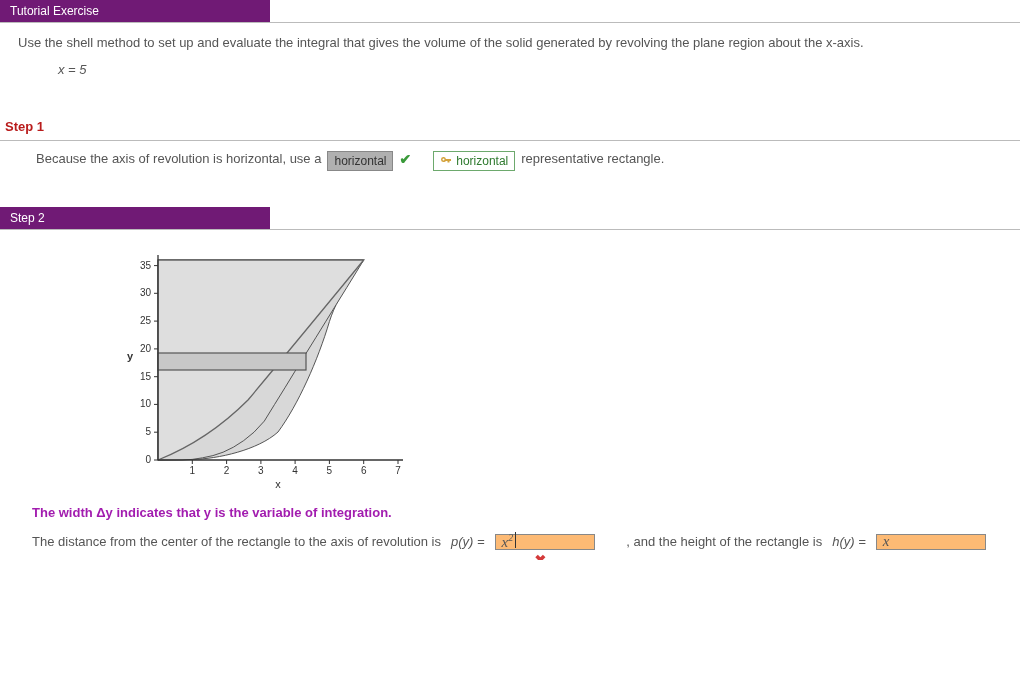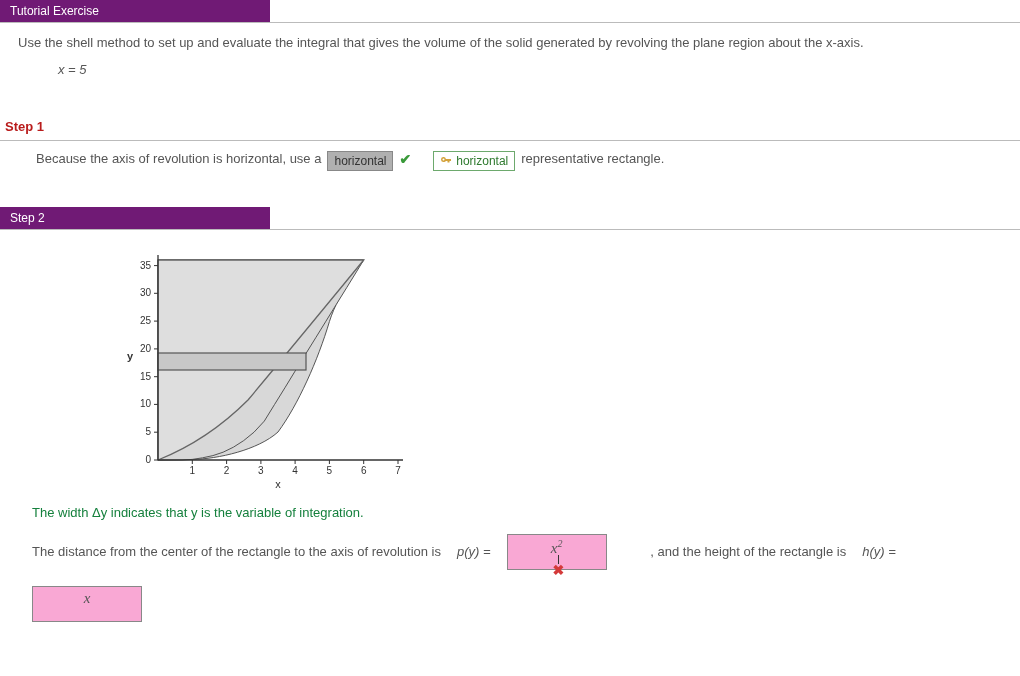--- a/index.html
+++ b/index.html
@@ -75,53 +75,53 @@
     width: 12px; height: 12px;
     display: inline-block;
   }
   .figure-wrap {
     margin: 10px 0 10px 100px;
   }
   .answer-row {
     display: flex;
     align-items: center;
     flex-wrap: wrap;
-    gap: 16px;
+    gap: 10px;
     color: #555;
     margin: 14px 0 0 14px;
     position: relative;
   }
   .math-i { font-style: italic; }
   .input-box {
     border: 1px solid #888;
     padding: 3px 6px;
     min-width: 100px;
-    height: 36px;
+    height: 16px;
     font-family: 'Times New Roman', serif;
     font-style: italic;
     font-size: 15px;
-    background: #f9a8d4;
+    background: #fdba74;
     display: inline-flex;
     align-items: center;
-    flex-direction: column;
   }
   .input-empty {
     width: 110px;
   }
   .red-x {
     color: #d43a3a;
     font-weight: bold;
     font-size: 14px;
     position: relative;
     top: 18px;
     left: -70px;
   }
   .widthy {
-    color: #15803d;
+    color: #a21caf;
     margin: 12px 0 0 14px;
+    font-weight: bold;
   }
 </style>
 </head>
 <body>
 
 <div class="banner">Tutorial Exercise</div>
 <hr class="section-hr">
 
 <div class="content-pad">
   <div class="prompt">

